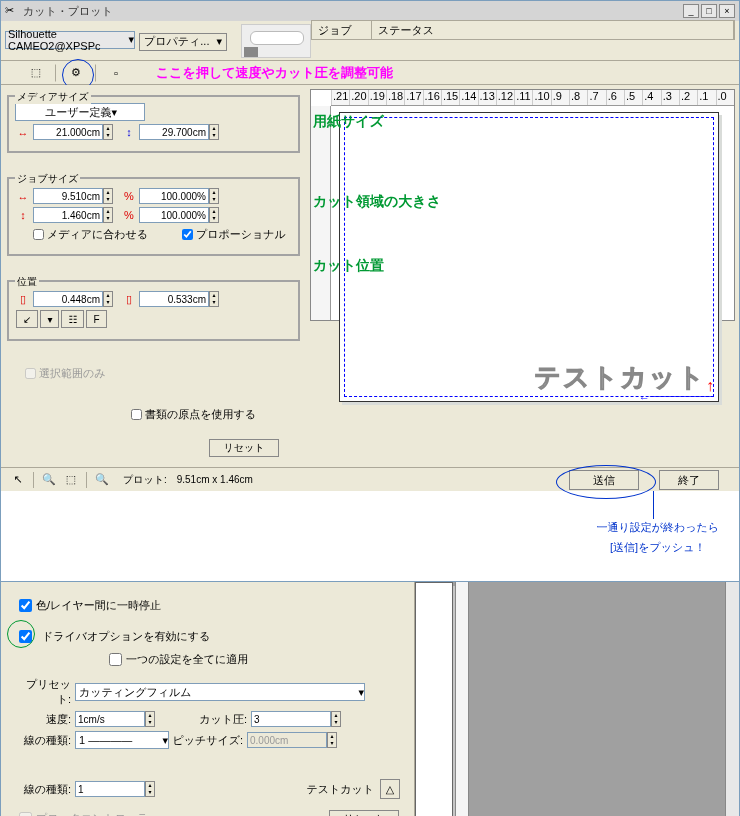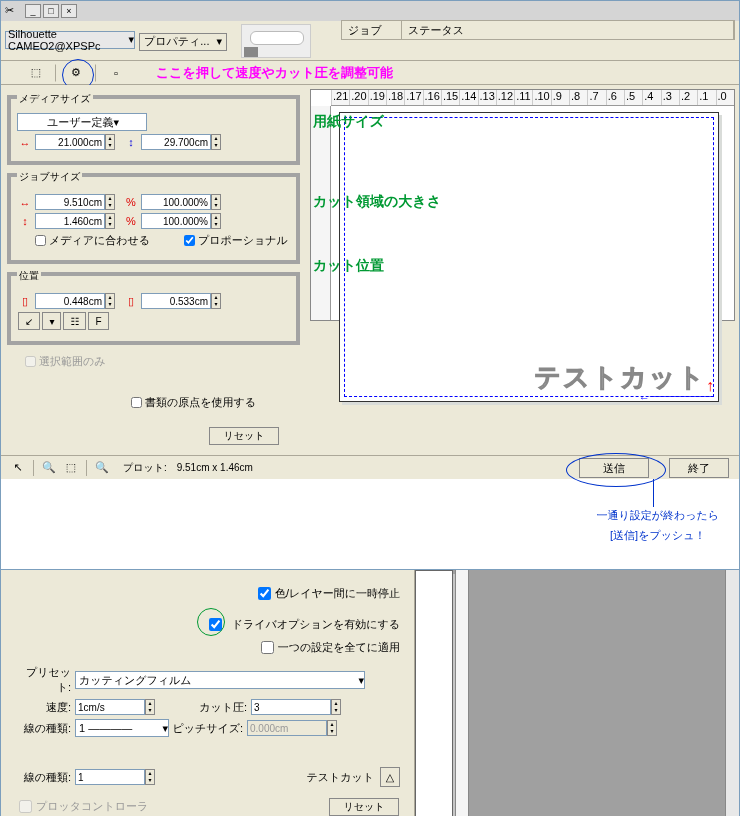--- a/index.html
+++ b/index.html
@@ -9,90 +9,91 @@
   .titlebar { height: 20px; background: #d5d5d5; display: flex; align-items: center; padding: 0 4px; }
   .titlebar .t-icon { width: 14px; height: 14px; margin-right: 4px; }
   .titlebar .t-text { flex: 1; color: #333; }
   .winbtn { width: 16px; height: 14px; background: #e8e8e8; border: 1px solid #888; margin-left: 2px; text-align: center; line-height: 12px; font-size: 9px; cursor: pointer; }
   .toolbar1 { display: flex; align-items: center; background: #ece9d8; border-bottom: 1px solid #aca899; height: 40px; }
   .printer-sel { width: 130px; height: 18px; border: 1px solid #7f9db9; background: #e8e8e8; font-size: 10px; padding-left: 2px; display:flex; align-items:center; justify-content:space-between;}
   .prop-btn { height: 18px; border: 1px solid #888; background: #ece9d8; font-size: 10px; padding: 0 4px; margin-left: 4px; display:flex; align-items:center; }
   .device-img { width: 70px; height: 34px; margin-left: 10px; background: #eee; border:1px solid #ccc; position:relative; }
   .device-img::before { content:""; position:absolute; left:8px; top:6px; width:52px; height:12px; background:#fff; border:1px solid #bbb; border-radius:6px; }
   .device-img::after { content:""; position:absolute; left:2px; top:22px; width:14px; height:10px; background:#888; }
-  .jobhdr { flex:1; margin-left:30px; display:flex; border:1px solid #aca899; height:20px; }
+  .jobhdr { flex:1; display:flex; border:1px solid #aca899; height:20px; }
   .jobhdr div { padding:2px 6px; border-right:1px solid #aca899; background:#ece9d8; }
   .jobhdr .col1 { width:60px;} .jobhdr .col2 { flex:1;}
   .toolbar2 { height: 24px; background:#ece9d8; border-bottom:1px solid #aca899; display:flex; align-items:center; padding-left:20px; position:relative;}
   .tool-icon { width:18px; height:18px; margin:0 6px; border:1px solid transparent; display:flex; align-items:center; justify-content:center; }
   .tool-icon.sep { border-left:1px solid #aca899; width:1px; margin:0 4px;}
   .circled { position:relative; }
   .circled::after { content:""; position:absolute; left:-6px; top:-6px; width:30px; height:30px; border:1px solid #0033cc; border-radius:50%; }
   .annot { position:absolute; color:#ff00ff; font-size:13px; font-weight:bold; left:155px; top:3px;}
   .main { display:flex; background:#ece9d8; }
   .left-panel { width:305px; padding:6px; }
   .canvas-area { flex:1; background:#fff; border:1px solid #888; margin:4px; position:relative; height:232px; }
   .ruler-h { position:absolute; left:20px; right:0; top:0; height:16px; background:#f5f5f5; border-bottom:1px solid #999; display:flex; font-size:8px; overflow:hidden;}
   .ruler-h span { width:20px; border-left:1px solid #ccc; padding-left:1px;}
   .ruler-v { position:absolute; left:0; top:16px; bottom:0; width:20px; background:#f5f5f5; border-right:1px solid #999;}
   .page { position:absolute; left:28px; top:22px; width:380px; height:290px; border:1px solid #333; background:#fff; box-shadow:3px 3px 0 #d9dcd9;}
   .page-inner { position:absolute; left:4px; top:4px; right:4px; bottom:4px; border:1px dashed #00f;}
   .page-text { position:absolute; right:12px; bottom:6px; font-size:26px; font-weight:bold; color:#ddd; -webkit-text-stroke:1px #888; letter-spacing:2px;}
   .red-arrow { position:absolute; right:4px; bottom:6px; font-size:16px; color:#f00;}
   .blue-arrow-bot { position:absolute; right:6px; bottom:-1px; font-size:11px; color:#00f;}
   
-  .grp { border:4px solid #a3a3a3; margin:4px 0 8px 0; padding:14px 6px 8px 6px; position:relative; }
+  .grp { border:2px solid #a3a3a3; margin:4px 0 24px 0; padding:6px 6px 8px 6px; position:relative; }
   .grp-title { position:absolute; top:-7px; left:6px; background:#ece9d8; padding:0 2px; font-size:10px;}
   .row { display:flex; align-items:center; margin:3px 0;}
   .icon-sm { width:16px; height:14px; margin-right:2px; display:inline-flex; align-items:center; justify-content:center; }
   .fld { width:70px; height:16px; border:1px solid #7f9db9; background:#fff; font-size:10px; padding:0 2px; text-align:right;}
   .spin { width:10px; height:16px; display:inline-flex; flex-direction:column; border:1px solid #888; margin-right:8px;}
   .spin div { flex:1; font-size:6px; text-align:center; line-height:6px; background:#ece9d8;}
   .sel { width:130px; height:18px; border:1px solid #7f9db9; background:#fff; font-size:10px; padding-left:2px; display:flex; align-items:center; justify-content:center;}
   .chk { display:flex; align-items:center; font-size:10px; margin-left:14px;}
   .chk input { width:11px; height:11px; margin-right:3px;}
   .small-btn { height:18px; border:1px solid #888; background:#ece9d8; padding:0 6px; font-size:10px; margin:0 1px;}
   .reset-row { text-align:right; padding:4px 20px;}
   .note-green { position:absolute; color:#009933; font-size:14px; font-weight:bold; }
   .statusbar { height:24px; background:#ece9d8; border-top:1px solid #aca899; display:flex; align-items:center; padding-left:6px;}
   .sb-icon { width:18px; height:18px; margin:0 2px; display:flex; align-items:center; justify-content:center;}
   .sb-sep { width:1px; height:16px; background:#aca899; margin:0 4px;}
   .sb-label { margin-left:10px; font-size:10px;}
   .send-btn { width:70px; height:20px; border:1px solid #888; background:#ece9d8; margin-left:auto; margin-right:20px; text-align:center; line-height:18px; font-size:11px; position:relative;}
   .send-btn.oval::after { content:""; position:absolute; left:-14px; top:-6px; width:98px; height:32px; border:1px solid #0033cc; border-radius:50%; }
-  .end-btn { width:60px; height:20px; border:1px solid #888; background:#ece9d8; margin-right:10px; text-align:center; line-height:18px; font-size:11px;}
+  .end-btn { width:60px; height:20px; border:1px solid #888; background:#ece9d8; margin-right:20px; text-align:center; line-height:18px; font-size:11px;}
   
   .annot-wrap { position:relative; }
   .send-annot { position:absolute; right:20px; top:50px; color:#0033cc; font-size:13px; text-align:center; line-height:1.5;}
   .link-line { position:absolute; right:85px; top:24px; width:0; height:28px; border-left:1px solid #0033cc;}
   
   .window2 { border:1px solid #7b9ebd; border-top:none;}
   .w2-body { display:flex; }
   .w2-left { width:414px; background:#ece9d8; padding:10px 14px; border-right:1px solid #aca899;}
   .w2-canvas { flex:1; background:#a0a0a0; position:relative; height:280px;}
   .w2-canvas .strip { position:absolute; left:0; top:0; bottom:18px; width:38px; background:#fff; border:1px solid #666; box-shadow:4px 4px 0 #c6c6c6;}
   .w2-canvas .ruler-bot { position:absolute; left:0; right:14px; bottom:0; height:14px; background:#f5f5f5; border-top:1px solid #888;}
   .w2-canvas .scrollbar-v { position:absolute; right:0; top:0; bottom:14px; width:14px; background:#e8e8e8; border-left:1px solid #888;}
   .w2-canvas .ruler-v2 { position:absolute; left:40px; top:0; bottom:18px; width:14px; background:#f5f5f5; border-left:1px solid #888; border-right:1px solid #888;}
   .lbl { display:inline-block; width:56px; text-align:right; margin-right:4px; font-size:11px;}
   .sel2 { height:18px; border:1px solid #7f9db9; background:#fff; display:inline-flex; align-items:center; justify-content:space-between; padding-left:3px; font-size:11px;}
   .row2 { display:flex; align-items:center; margin:4px 0;}
-  .chk2 { display:flex; align-items:center; font-size:11px; margin:4px 0;justify-content:flex-end;}
+  .chk2 { display:flex; align-items:center; font-size:11px; margin:4px 0;}
   .chk2 input { margin-right:4px;}
   .circled2 { position:relative;}
   .circled2::after { content:""; position:absolute; left:-8px; top:-7px; width:26px; height:26px; border:1px solid #009933; border-radius:50%;}
   .disabled { color:#999;}
   .testcut-icon { width:20px; height:20px; border:1px solid #888; background:#ece9d8; text-align:center; line-height:18px;}
 </style>
 </head>
 <body>
 
 <div class="container" style="position:relative;">
   <div class="titlebar">
     <span class="t-icon">✂</span>
+    <span class="t-text">カット・プロット</span>
     <div class="winbtn">_</div>
     <div class="winbtn">□</div>
     <div class="winbtn">×</div>
   </div>
 
   <div class="toolbar1">
     <div style="display:flex; flex-direction:row; padding:2px 4px;">
       <div class="printer-sel">
         <span>Silhouette CAMEO2@XPSPc</span>
           <span>▾</span>

